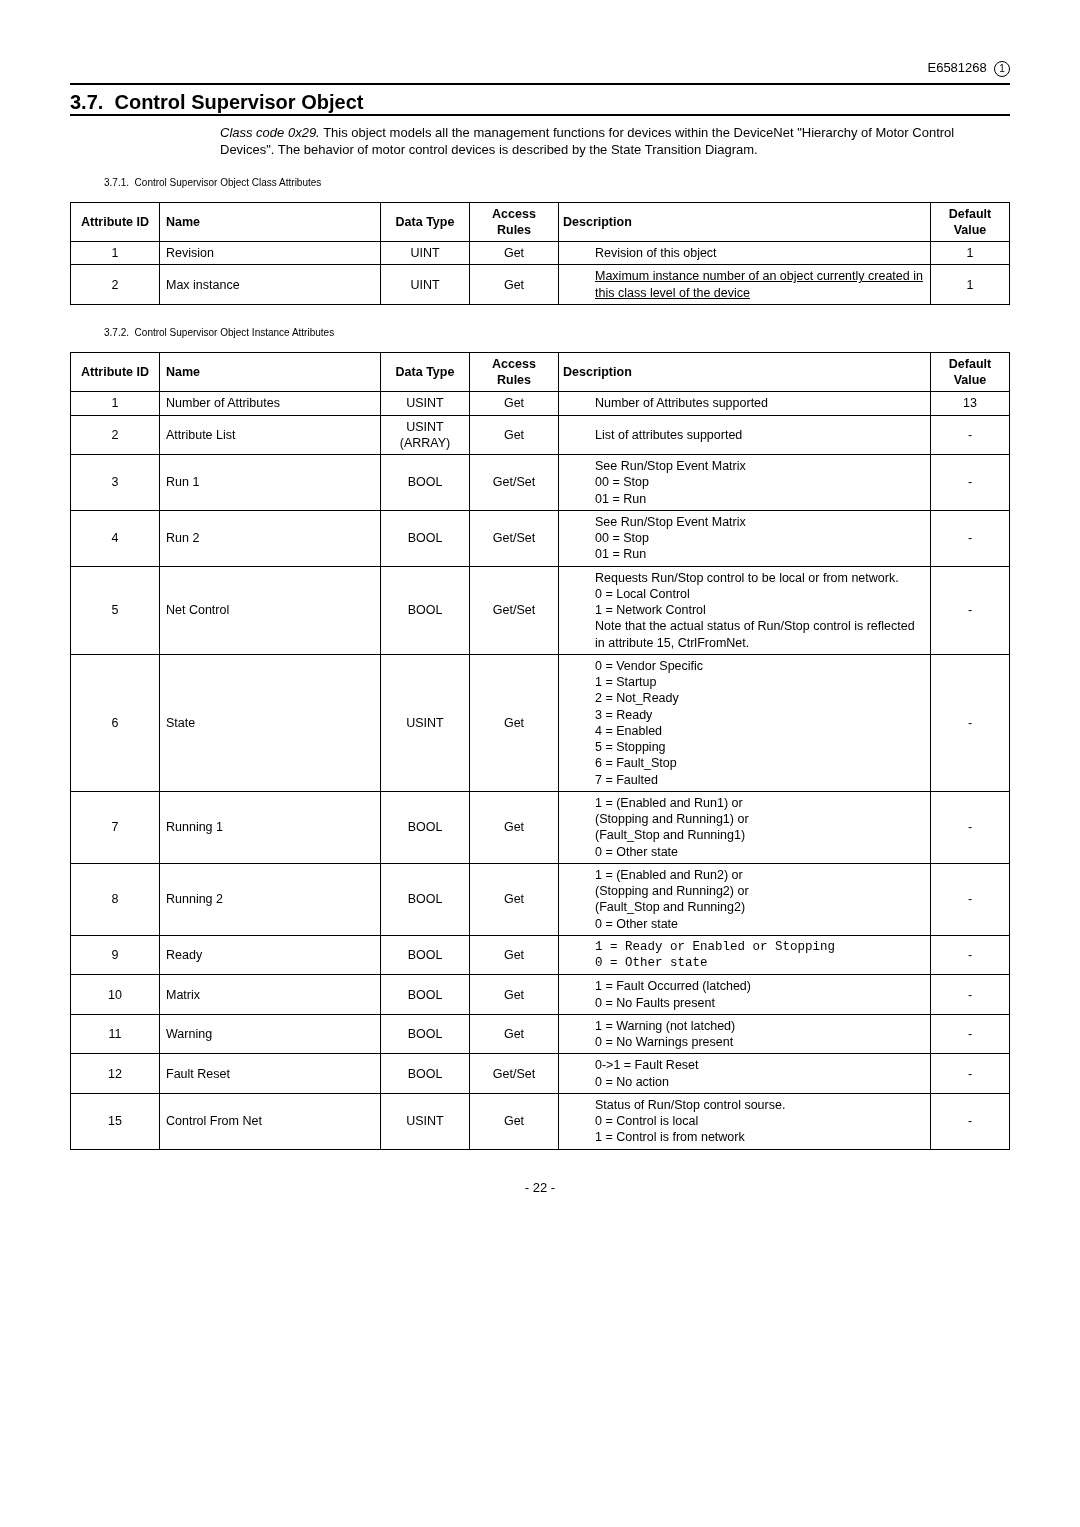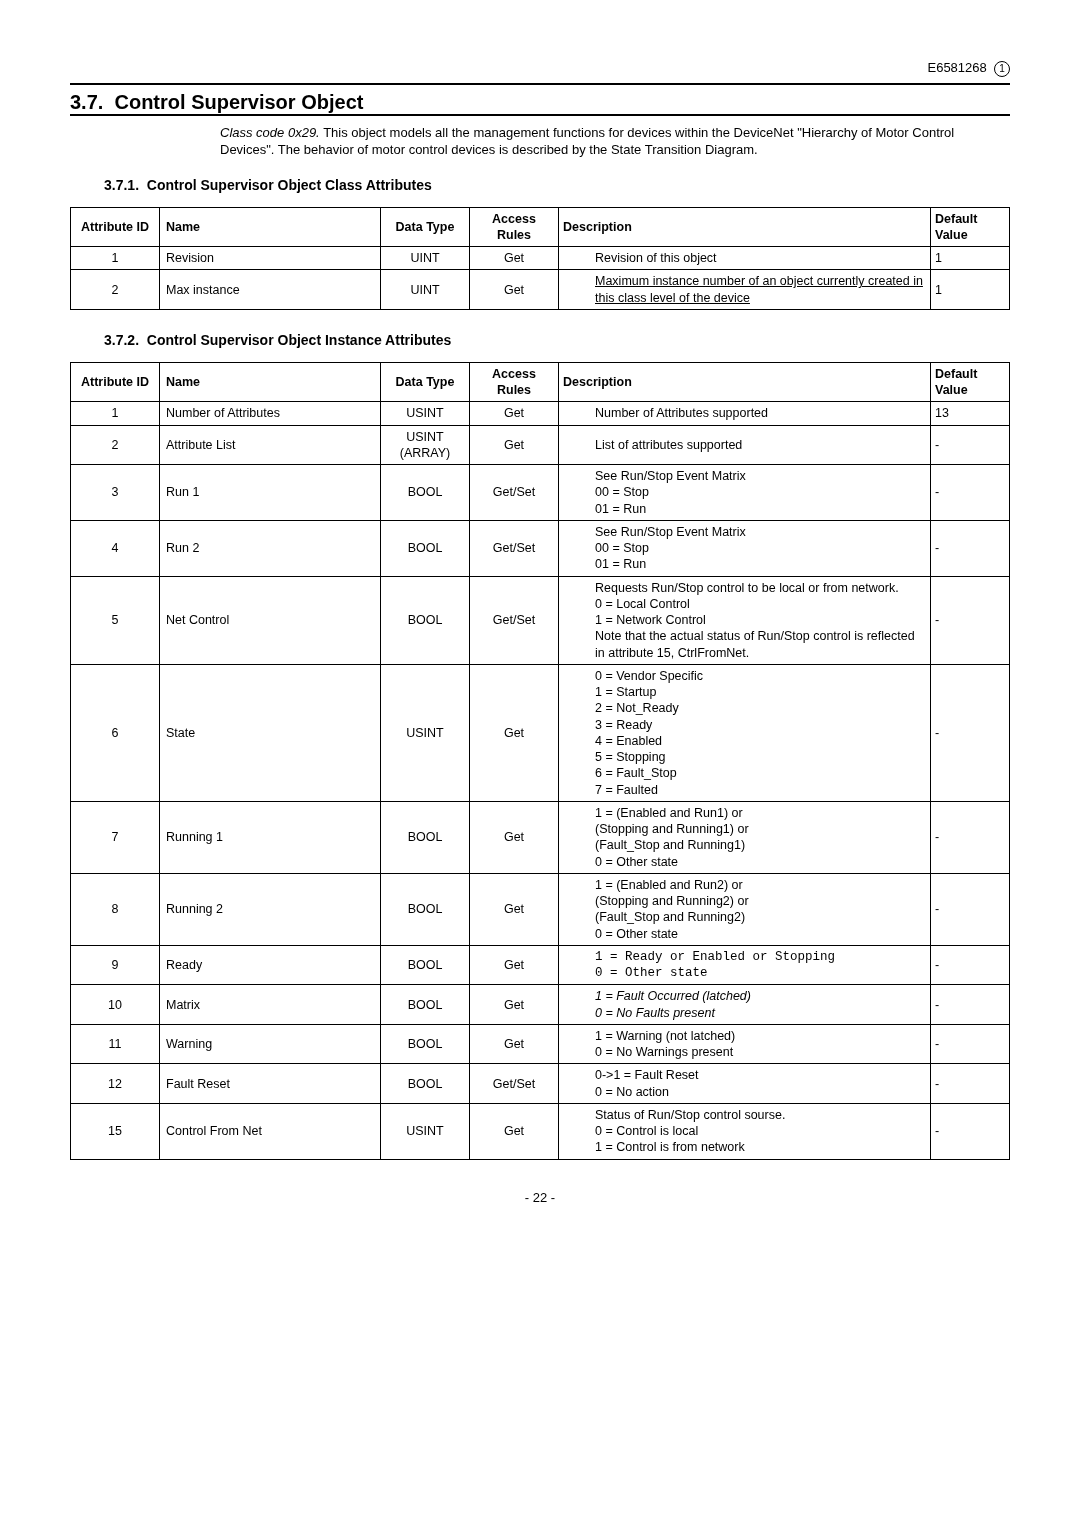--- a/index.html
+++ b/index.html
@@ -39,22 +39,22 @@
     padding-bottom: 0;
     margin: 0 0 8px 0;
   }
   .intro {
     margin-left: 150px;
     margin-bottom: 18px;
     line-height: 1.35;
   }
   .intro .classcode { font-style: italic; margin-top: 48px; }
   .sub-title {
-    font-size: 14px;
-    font-weight: bold;
+    font-size: 10px;
+    font-weight: normal;
     margin: 0 0 14px 34px;
   }
   table {
     border-collapse: collapse;
     width: 100%;
     margin-bottom: 22px;
   }
   th, td {
     border: 1px solid #000;
     padding: 3px 4px;
@@ -64,21 +64,21 @@
   }
   th {
     font-weight: bold;
     text-align: center;
   }
   .col-id    { width: 80px; text-align: center; }
   .col-name  { width: 210px; text-align: left; padding-left: 6px; }
   .col-type  { width: 80px; text-align: center; }
   .col-rules { width: 80px; text-align: center; }
   .col-desc  { text-align: left; padding-left: 4px; }
-  .col-def   { width: 70px; text-align: left; }
+  .col-def   { width: 70px; text-align: center; }
   .page-num {
     text-align: center;
     margin-top: 30px;
     font-size: 13px;
   }
   .desc-multiline { white-space: pre-line; padding-left: 36px; }
 </style>
 </head>
 <body>
 
@@ -239,21 +239,21 @@
         <td class="col-rules">Get</td>
         <td class="col-desc desc-multiline" style="white-space: pre-line; font-family: Liberation Mono, monospace;">1 = Ready or Enabled or Stopping
 0 = Other state</td>
         <td class="col-def">-</td>
       </tr>
       <tr>
         <td class="col-id">10</td>
         <td class="col-name">Matrix</td>
         <td class="col-type">BOOL</td>
         <td class="col-rules">Get</td>
-        <td class="col-desc desc-multiline" style="white-space: pre-line; font-style: italic;">1 = Fault Occurred (latched)
+        <td class="col-desc desc-multiline" style="white-space: pre-line;">1 = Fault Occurred (latched)
 0 = No Faults present</td>
         <td class="col-def">-</td>
       </tr>
       <tr>
         <td class="col-id">11</td>
         <td class="col-name">Warning</td>
         <td class="col-type">BOOL</td>
         <td class="col-rules">Get</td>
         <td class="col-desc desc-multiline" style="white-space: pre-line;">1 = Warning (not latched)
 0 = No Warnings present</td>

